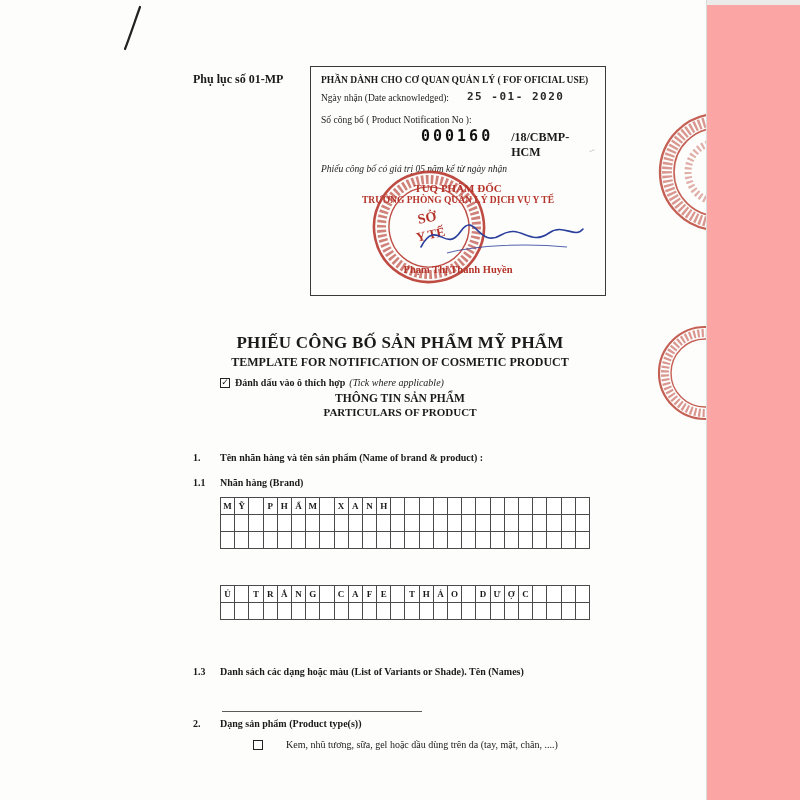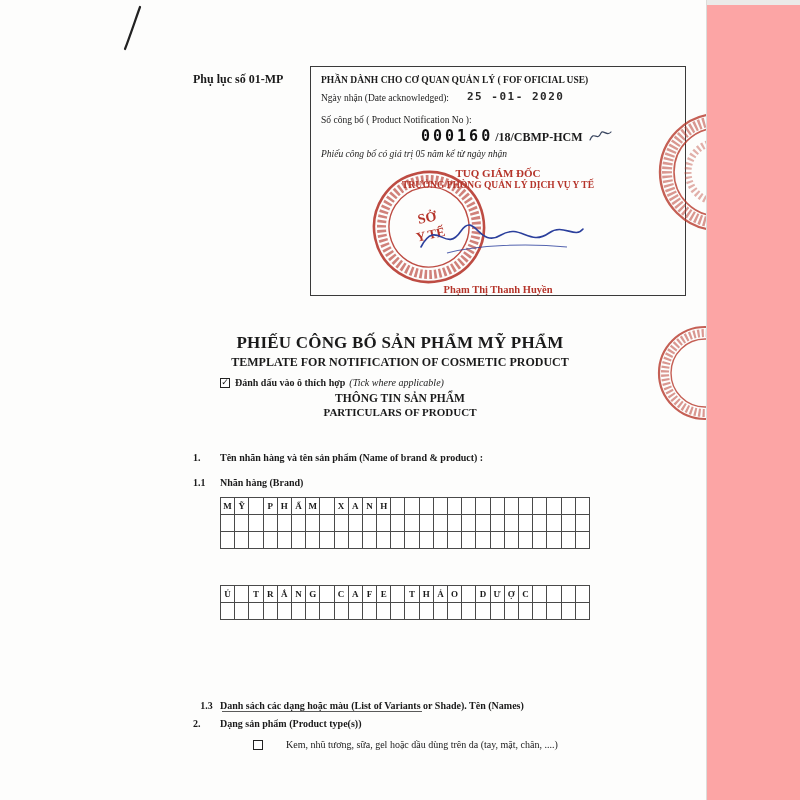--- a/index.html
+++ b/index.html
@@ -7,56 +7,56 @@
   .canvas{position:relative;width:800px;height:800px;background:#fca5a5;font-family:"Liberation Serif",serif;color:#1a1a1a;overflow:hidden;}
   .scan-top{position:absolute;left:0;top:0;width:800px;height:5px;background:#ebebe9;}
   .scan-left{position:absolute;left:0;top:0;width:4px;height:800px;background:#efefed;}
   .paper{position:absolute;left:0;top:0;width:706px;height:800px;background:#fdfdfc;overflow:hidden;}
   .paper-edge{position:absolute;left:706px;top:0;width:1px;height:800px;background:#dcdcda;}
 
   .hand-slash{position:absolute;left:118px;top:4px;}
 
   .appendix{position:absolute;left:193px;top:72px;font-size:12px;font-weight:bold;}
 
-  .official-box{position:absolute;left:310px;top:66px;width:376px;height:230px;border:1px solid #3a3a3a;padding:8px 10px;font-size:9.5px;background:#fdfdfc;}
+  .official-box{position:absolute;left:310px;top:66px;width:296px;height:230px;border:1px solid #3a3a3a;padding:8px 10px;font-size:9.5px;background:#fdfdfc;}
   .box-header{font-weight:bold;font-size:9.5px;}
   .box-date-row{margin-top:5px;display:flex;align-items:flex-end;}
   .date-stamp{margin-left:18px;font-family:"DejaVu Sans Mono",monospace;font-weight:bold;font-size:11px;letter-spacing:1.5px;color:#2a2a2a;}
   .box-notif-label{margin-top:12px;}
-  .box-notif-number{margin-top:2px;margin-left:100px;display:flex;align-items:baseline;}
+  .box-notif-number{margin-top:2px;margin-left:100px;display:flex;align-items:baseline;gap:16px;}
   .stamp-number{font-family:"DejaVu Sans Mono",monospace;font-weight:bold;font-size:15px;letter-spacing:3px;color:#111;}
   .notif-suffix{font-weight:bold;font-size:12px;margin-left:2px;}
   .pen-mark{margin-left:4px;align-self:flex-end;}
   .box-validity{margin-top:4px;font-style:italic;}
   .red-title{margin-top:8px;text-align:center;color:#b5342a;position:relative;z-index:1;}
   .red-title .l1{font-weight:bold;font-size:11px;}
   .red-title .l2{font-weight:bold;font-size:9.5px;margin-top:1px;}
   .seal-svg{position:absolute;left:58px;top:100px;z-index:2;transform:rotate(-12deg);}
   .sig-svg{position:absolute;left:106px;top:142px;z-index:3;}
-  .signer{position:absolute;left:0;right:0;bottom:0;text-align:center;color:#b5342a;font-weight:bold;font-size:10.5px;z-index:4;}
+  .signer{position:absolute;left:0;right:0;bottom:20px;text-align:center;color:#b5342a;font-weight:bold;font-size:10.5px;z-index:4;}
 
   .doc-title{position:absolute;left:100px;top:333px;width:600px;text-align:center;font-weight:bold;}
   .doc-title .t1{font-size:17px;letter-spacing:.2px;}
   .doc-title .t2{font-size:12px;margin-top:2px;}
 
   .tick-row{position:absolute;left:220px;top:377px;display:flex;align-items:center;font-size:10px;}
   .checkbox{width:10px;height:10px;border:1.2px solid #222;display:inline-flex;align-items:center;justify-content:center;font-size:9px;line-height:1;background:#fff;flex:none;}
   .tick-row .lbl{font-weight:bold;margin-left:5px;}
   .tick-row .lbl-en{font-style:italic;margin-left:4px;}
 
   .section-header{position:absolute;left:100px;top:392px;width:600px;text-align:center;font-weight:bold;}
   .section-header .s1{font-size:11.5px;}
   .section-header .s2{font-size:11px;margin-top:2px;}
 
   .form-item{position:absolute;left:193px;font-size:10px;font-weight:600;display:flex;width:480px;}
   .form-item .num{width:27px;flex:none;}
   .item-1{top:452px;}
   .item-1-1{top:477px;}
   .item-1-2{top:566px;}
-  .item-1-3{top:700px;text-align:center;}
+  .item-1-3{top:666px;}
   .item-2{top:718px;}
 
   .letter-grid{position:absolute;left:220px;border-left:1px solid #4a4a4a;border-top:1px solid #4a4a4a;background:#fff;display:inline-block;}
   .brand-grid{top:497px;}
   .product-grid{top:585px;}
   .grid-row{display:flex;}
   .grid-cell{width:14.2px;height:17px;border-right:1px solid #4a4a4a;border-bottom:1px solid #4a4a4a;display:flex;align-items:center;justify-content:center;font-weight:bold;font-size:9px;}
 
   .fill-line{position:absolute;left:222px;top:711px;width:200px;height:1px;background:#5a5a5a;}
 
@@ -95,21 +95,21 @@
         <span class="stamp-number">000160</span>
         <span class="notif-suffix">/18/CBMP-HCM</span>
         <svg class="pen-mark" width="26" height="18" viewBox="0 0 26 18">
           <path d="M3,13 C7,3 10,15 14,6 C16,2 20,10 24,5" stroke="#3a4660" stroke-width="1.2" fill="none" stroke-linecap="round"></path>
         </svg>
       </div>
 
       <div class="box-validity">Phiếu công bố có giá trị 05 năm kể từ ngày nhận</div>
 
       <div class="red-title">
-        <div class="l1">TUQ GIÁM ĐỐC</div>
+        <div class="l1">TUQ PHẨM ĐỐC</div>
         <div class="l2">TRƯỞNG PHÒNG QUẢN LÝ DỊCH VỤ Y TẾ</div>
       </div>
 
       <svg class="seal-svg" width="120" height="120" viewBox="0 0 120 120">
         <g fill="none" stroke="#b5342a" opacity="0.88">
           <circle cx="60" cy="60" r="55" stroke-width="2.6"></circle>
           <circle cx="60" cy="60" r="40" stroke-width="1.4"></circle>
           <circle cx="60" cy="60" r="47.5" stroke-width="9" stroke-dasharray="2.6 2.2" opacity="0.7"></circle>
         </g>
         <text x="60" y="55" text-anchor="middle" fill="#b5342a" font-size="14" font-weight="bold" font-family="Liberation Serif, serif">SỞ</text>

